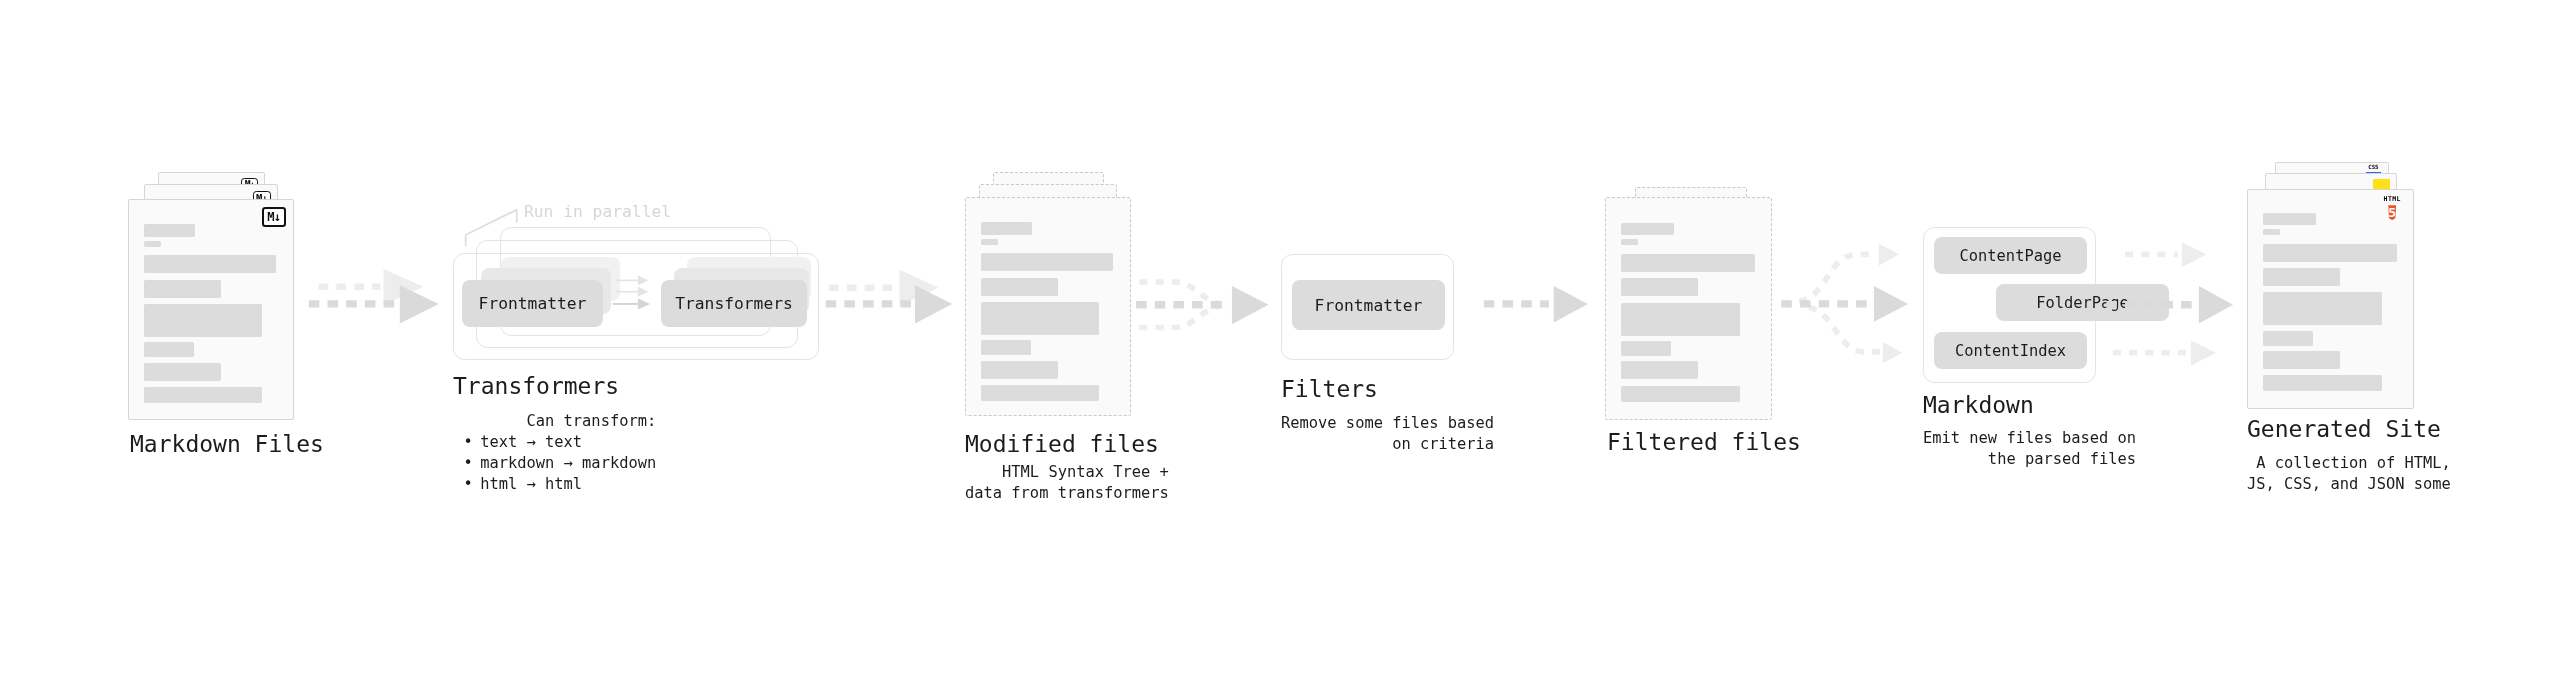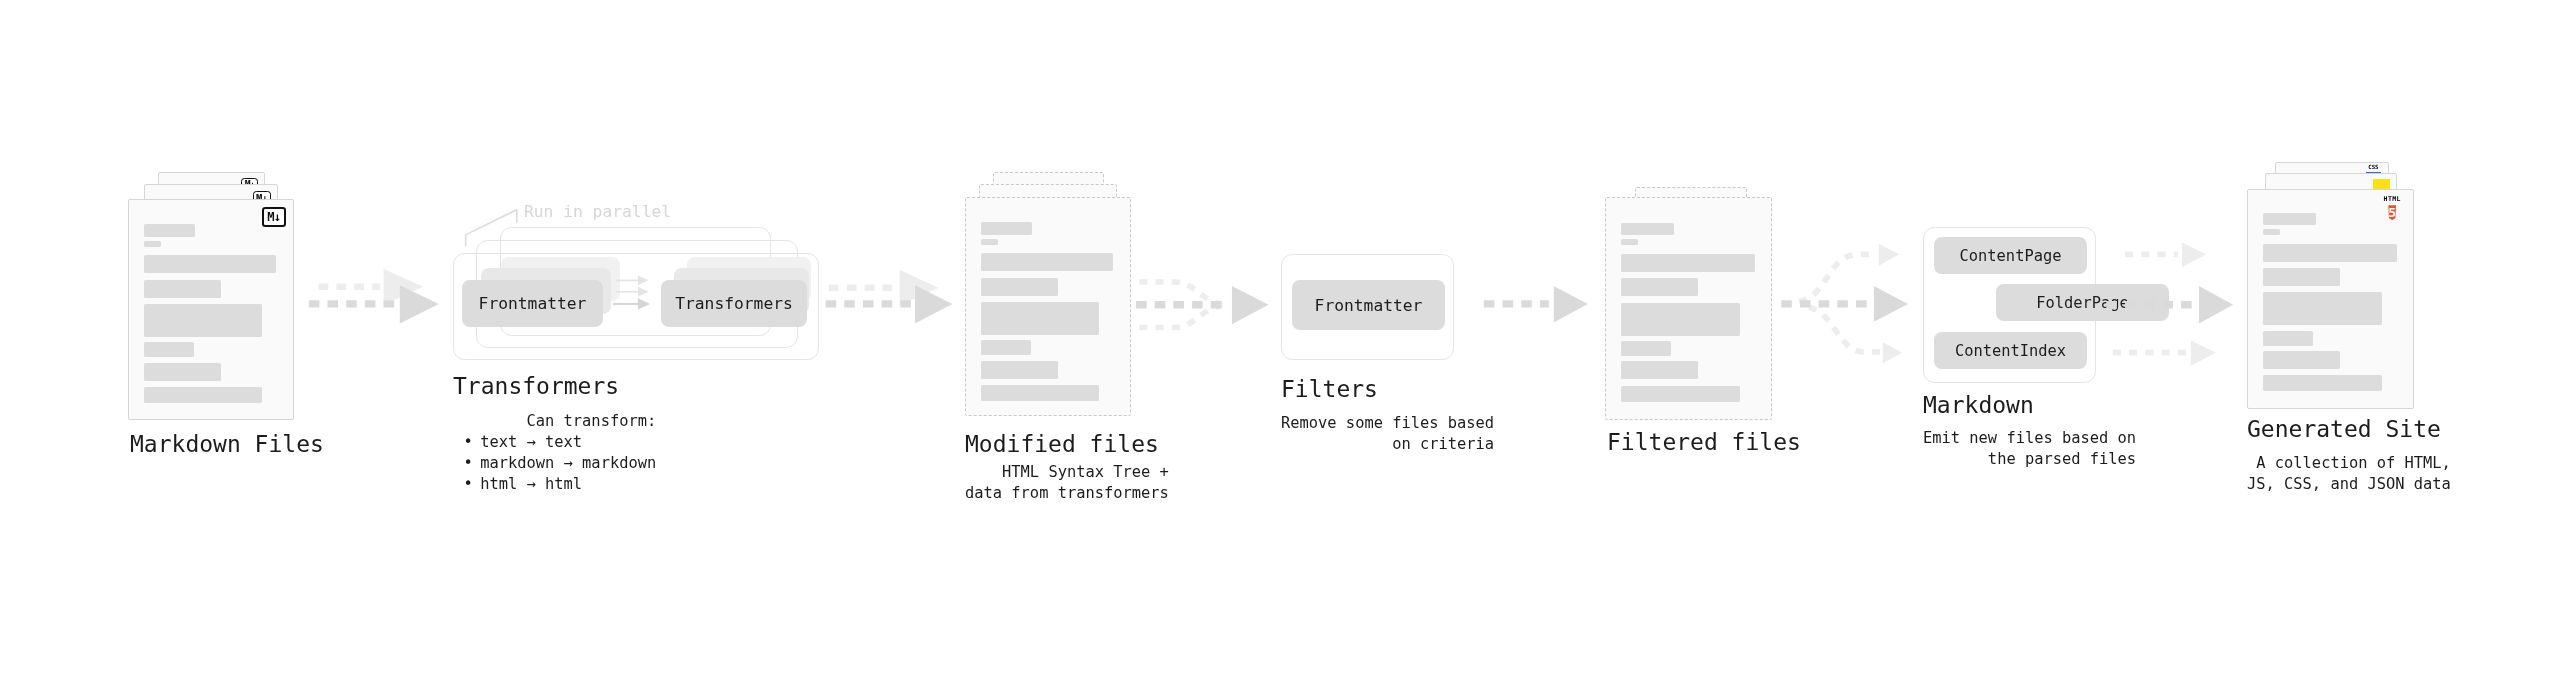--- a/index.html
+++ b/index.html
@@ -180,21 +180,21 @@
       <i class="ln" style="top:54px;width:134px;height:18px"></i>
       <i class="ln" style="top:78px;width:77px;height:18px"></i>
       <i class="ln" style="top:102px;width:119px;height:32.5px"></i>
       <i class="ln" style="top:141px;width:50px;height:14.6px"></i>
       <i class="ln" style="top:161px;width:77px;height:18px"></i>
       <i class="ln" style="top:185px;width:119px;height:16.3px"></i>
     </div>
     <div class="node-label" style="left:2247px;top:415px">Generated Site</div>
     <div class="caption" style="left:2247px;top:453px">
       <div>A collection of HTML,</div>
-      <div>JS, CSS, and JSON data</div>
+      <div>JS, CSS, and JSON some</div>
     </div>
   </div>
 
   <svg id="arrows" width="2576" height="681" viewBox="0 0 3170 838">
     <g>
       <path class="leader" d="M 573,303 L 573,289 L 636,258 L 636,274"></path>
     </g>
     <g>
       <line class="dashL" x1="392" y1="353" x2="468" y2="353"></line>
       <polygon class="headL" points="472,331 472,375 521,353"></polygon>

